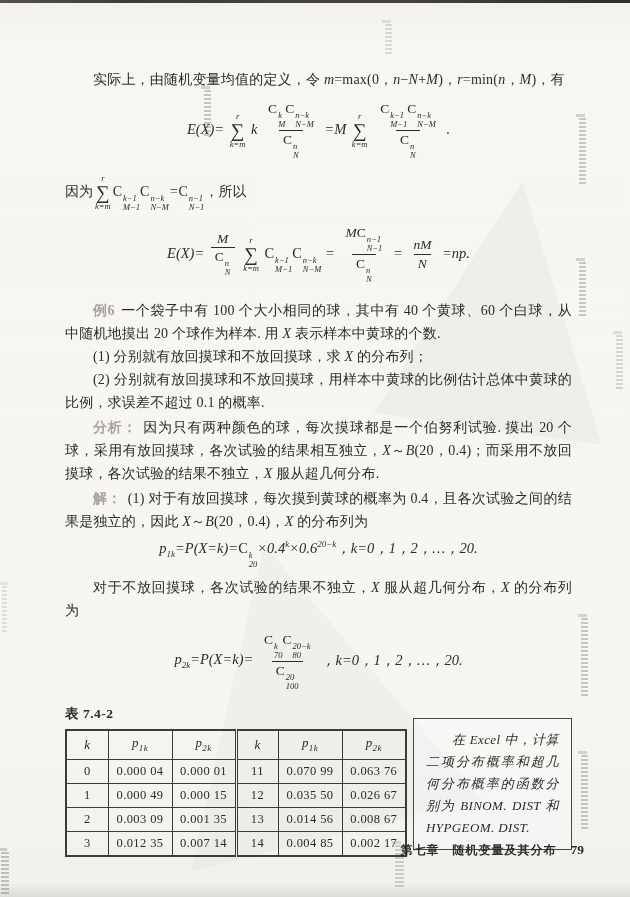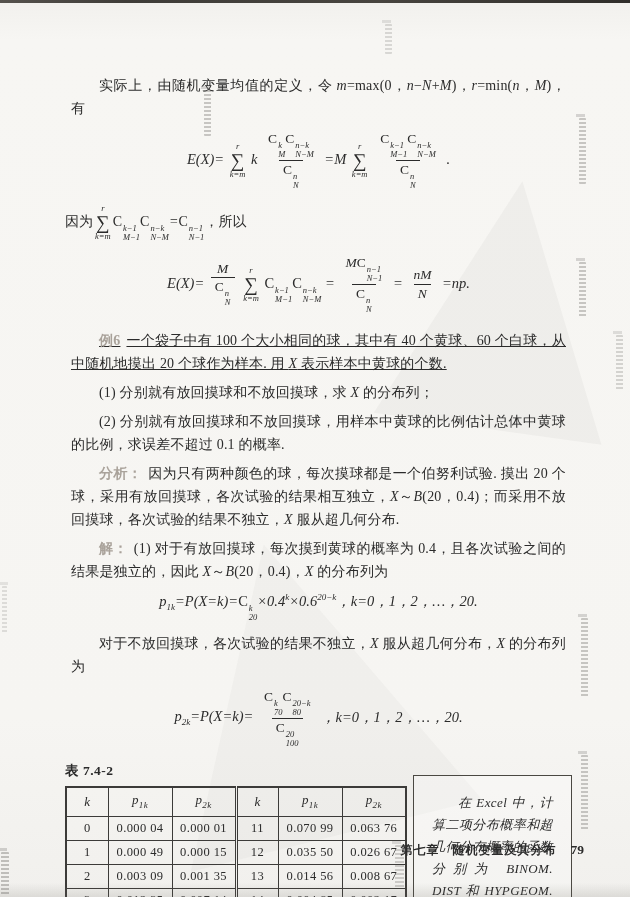--- a/index.html
+++ b/index.html
@@ -4,21 +4,21 @@
 <style>
   html,body{margin:0;padding:0;background:#e9e8e6;}
   .page{position:relative;width:630px;height:897px;overflow:hidden;
         background:linear-gradient(180deg,#f1f0ed 0,#f7f6f3 40px,#f6f5f2 80%,#f1f0ed 100%);
         font-family:"Liberation Serif","DejaVu Serif",serif;color:#2b2b2b;}
   .top-edge{position:absolute;top:0;left:0;right:0;height:3px;
         background:linear-gradient(90deg,#55524d,#3e3c38 20%,#47443f 60%,#2f2d2a);}
   .bottom-shade{position:absolute;bottom:0;left:0;right:0;height:14px;
         background:linear-gradient(180deg,rgba(0,0,0,0),rgba(110,105,98,.16));}
   .content{position:relative;padding:68px 58px 0 65px;font-size:14px;line-height:23px;}
-  p{margin:6px;text-indent:2em;text-align:justify;letter-spacing:.2px;}
+  p{margin:0;text-indent:2em;text-align:justify;letter-spacing:.2px;}
   .label{color:#a9a29a;font-weight:bold;margin-right:6px;}
   i{font-style:italic;}
   
   .fline{text-align:center;margin:5px 0 6px 0;font-size:14.5px;line-height:1;padding:4px 0;}
   .fm{font-style:italic;}
   .bline{margin:4px 0;font-size:14px;line-height:1;padding:3px 0;}
   .sum{display:inline-flex;flex-direction:column;align-items:center;vertical-align:middle;
        line-height:1;margin:0 2px;font-style:italic;}
   .sum .lim{font-size:8.5px;line-height:9px;letter-spacing:0;}
   .sum .sig{font-size:19px;line-height:19px;font-style:normal;}
@@ -161,21 +161,21 @@
               </span></span></span>
       </span>
       <span>=</span>
       <span class="frac">
         <span class="num">nM</span>
         <span class="den">N</span>
       </span>
       <span>=np.</span>
     </div>
 
-    <p style="margin-top:10px;text-decoration:underline;"><span class="label">例6</span><span>一个袋子中有 100 个大小相同的球，其中有 40 个黄球、60 个白球，从中随机地摸出 20 个球作为样本. 用 <i>X</i> 表示样本中黄球的个数.</span></p>
+    <p style="margin-top:10px;"><span class="label">例6</span><span>一个袋子中有 100 个大小相同的球，其中有 40 个黄球、60 个白球，从中随机地摸出 20 个球作为样本. 用 <i>X</i> 表示样本中黄球的个数.</span></p>
     <p>(1) 分别就有放回摸球和不放回摸球，求 <i>X</i> 的分布列；</p>
     <p>(2) 分别就有放回摸球和不放回摸球，用样本中黄球的比例估计总体中黄球的比例，求误差不超过 0.1 的概率.</p>
 
     <p style="margin-top:2px;"><span class="label">分析：</span><span>因为只有两种颜色的球，每次摸球都是一个伯努利试验. 摸出 20 个球，采用有放回摸球，各次试验的结果相互独立，<i>X</i>～<i>B</i>(20，0.4)；而采用不放回摸球，各次试验的结果不独立，<i>X</i> 服从超几何分布.</span></p>
 
     <p style="margin-top:2px;"><span class="label">解：</span><span>(1) 对于有放回摸球，每次摸到黄球的概率为 0.4，且各次试验之间的结果是独立的，因此 <i>X</i>～<i>B</i>(20，0.4)，<i>X</i> 的分布列为</span></p>
 
     <div class="fline fm" style="margin:3px 0;">
       <span>p<sub>1k</sub>=P(X=k)=<span class="cb">C<span class="scr">
               <span>k</span>

